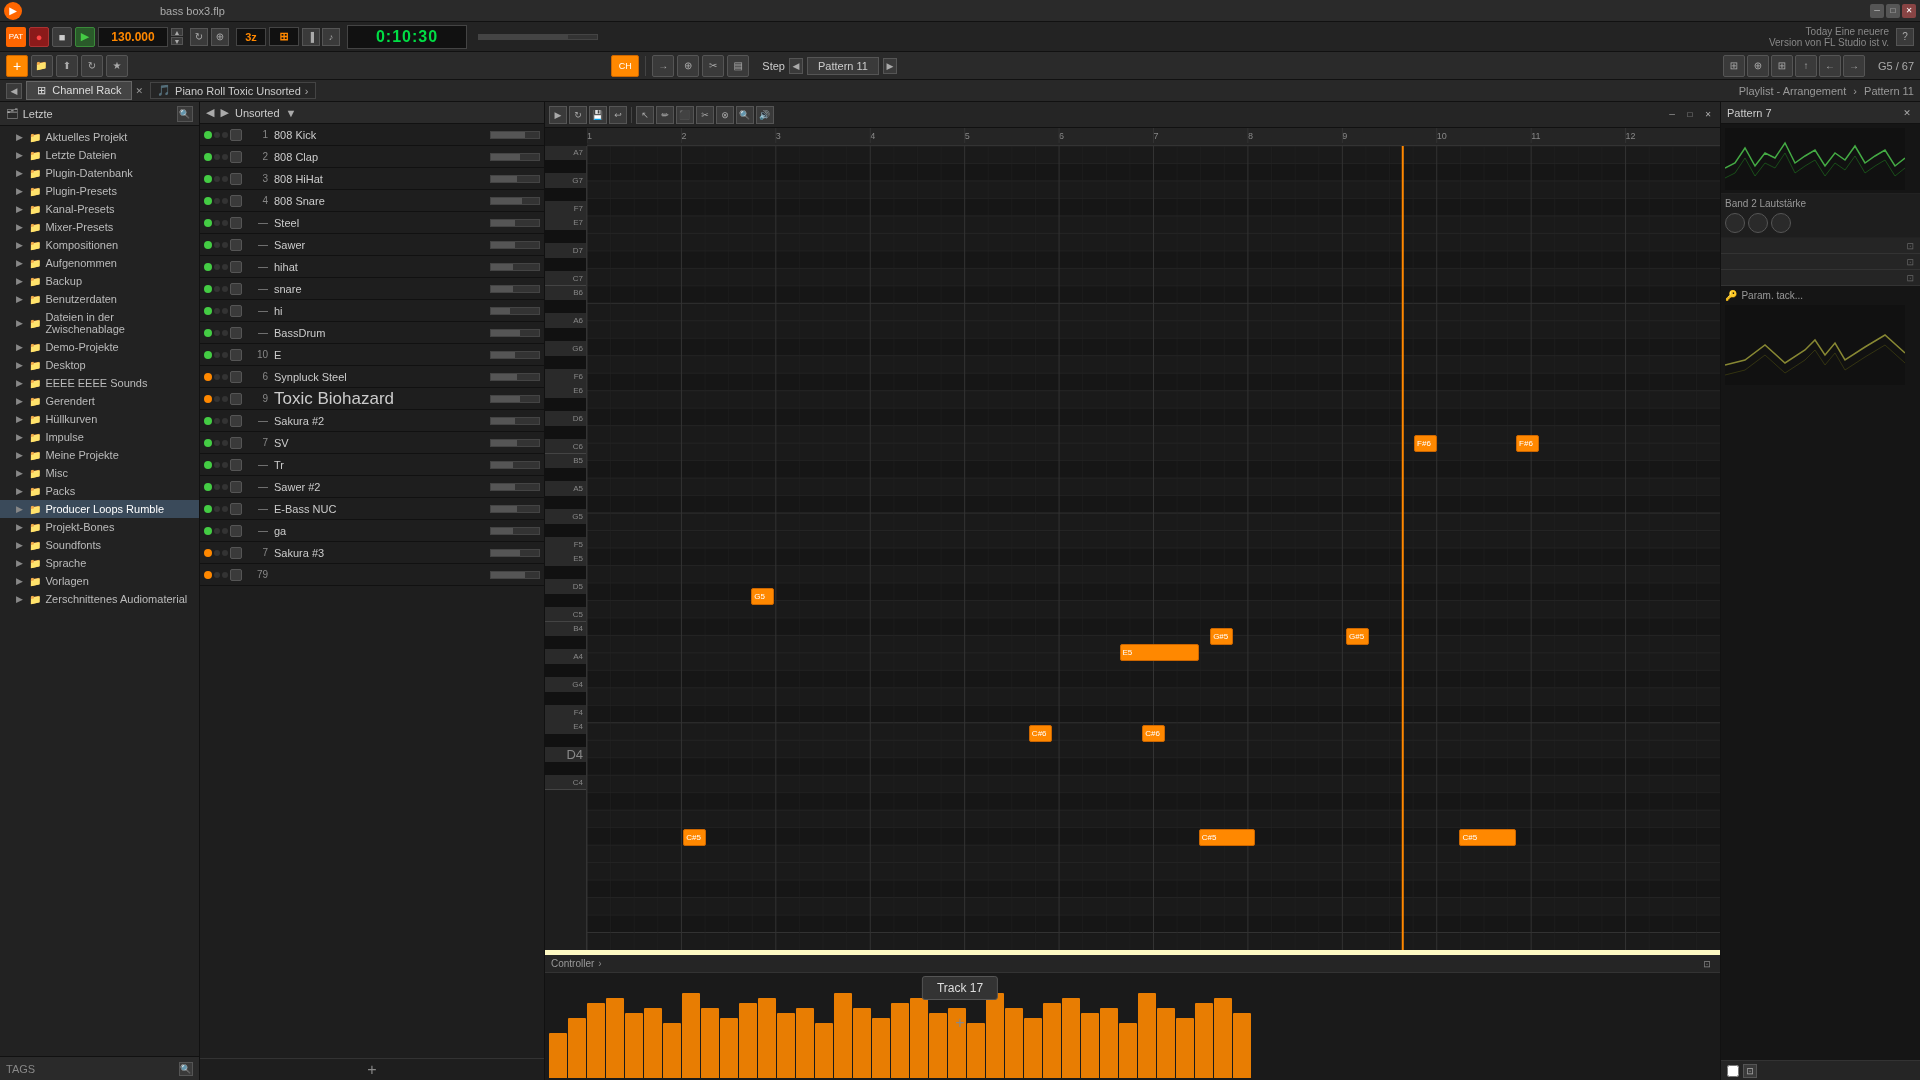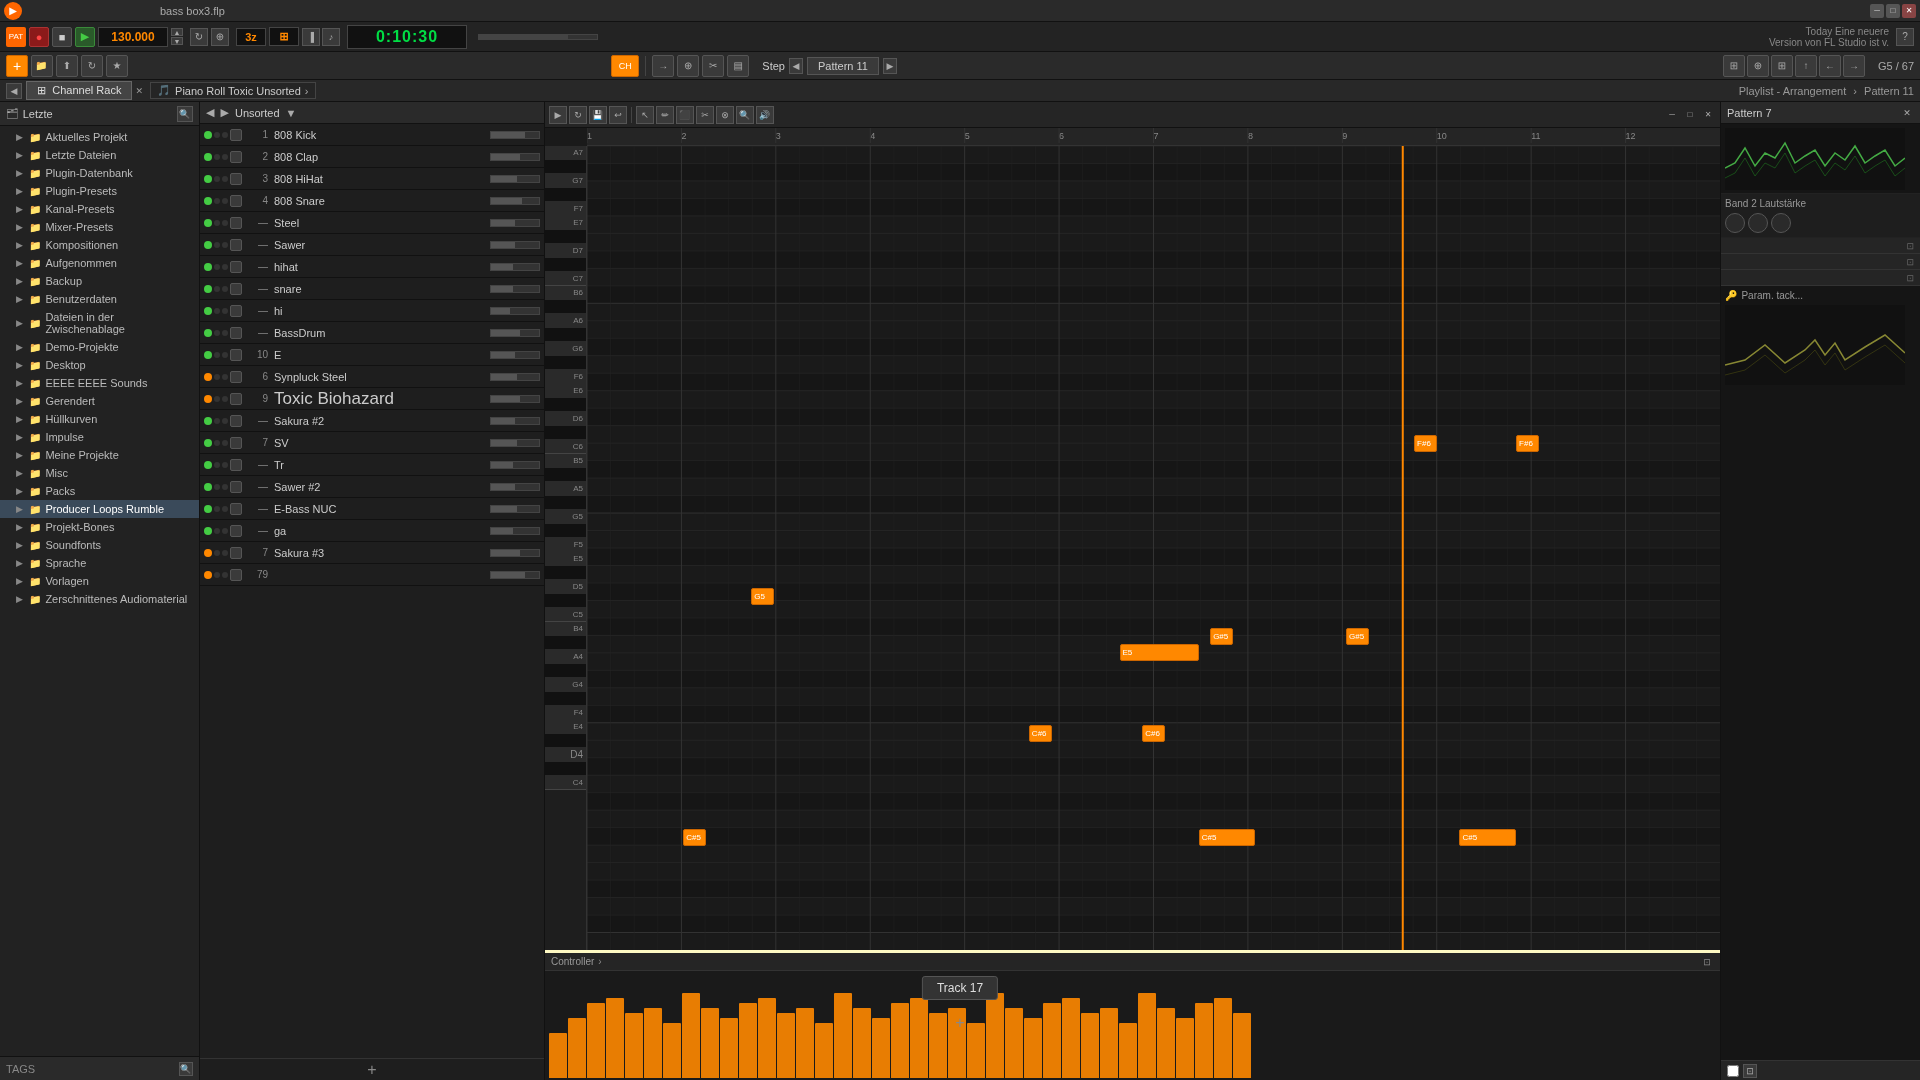--- a/index.html
+++ b/index.html
@@ -762,21 +762,21 @@
             <div style="height: 14px; display: flex; align-items: center; justify-content: flex-end; padding-right: 3px; font-size: 8px; color: rgb(136, 136, 136); border-bottom: 1px solid rgb(68, 68, 68); background: rgb(42, 42, 42);">C5</div>
             <div style="height: 14px; display: flex; align-items: center; justify-content: flex-end; padding-right: 3px; font-size: 8px; color: rgb(136, 136, 136); border-bottom: 1px solid rgb(42, 42, 42); background: rgb(42, 42, 42);">B4</div>
             <div style="height: 14px; display: flex; align-items: center; justify-content: flex-end; padding-right: 3px; font-size: 8px; color: rgb(136, 136, 136); border-bottom: 1px solid rgb(42, 42, 42); background: rgb(17, 17, 17);"></div>
             <div style="height: 14px; display: flex; align-items: center; justify-content: flex-end; padding-right: 3px; font-size: 8px; color: rgb(136, 136, 136); border-bottom: 1px solid rgb(42, 42, 42); background: rgb(42, 42, 42);">A4</div>
             <div style="height: 14px; display: flex; align-items: center; justify-content: flex-end; padding-right: 3px; font-size: 8px; color: rgb(136, 136, 136); border-bottom: 1px solid rgb(42, 42, 42); background: rgb(17, 17, 17);"></div>
             <div style="height: 14px; display: flex; align-items: center; justify-content: flex-end; padding-right: 3px; font-size: 8px; color: rgb(136, 136, 136); border-bottom: 1px solid rgb(42, 42, 42); background: rgb(42, 42, 42);">G4</div>
             <div style="height: 14px; display: flex; align-items: center; justify-content: flex-end; padding-right: 3px; font-size: 8px; color: rgb(136, 136, 136); border-bottom: 1px solid rgb(42, 42, 42); background: rgb(17, 17, 17);"></div>
             <div style="height: 14px; display: flex; align-items: center; justify-content: flex-end; padding-right: 3px; font-size: 8px; color: rgb(136, 136, 136); border-bottom: 1px solid rgb(42, 42, 42); background: rgb(42, 42, 42);">F4</div>
             <div style="height: 14px; display: flex; align-items: center; justify-content: flex-end; padding-right: 3px; font-size: 8px; color: rgb(136, 136, 136); border-bottom: 1px solid rgb(42, 42, 42); background: rgb(42, 42, 42);">E4</div>
             <div style="height: 14px; display: flex; align-items: center; justify-content: flex-end; padding-right: 3px; font-size: 8px; color: rgb(136, 136, 136); border-bottom: 1px solid rgb(42, 42, 42); background: rgb(17, 17, 17);"></div>
-            <div style="height: 14px; display: flex; align-items: center; justify-content: flex-end; padding-right: 3px; font-size: 10px; color: rgb(136, 136, 136); border-bottom: 1px solid rgb(42, 42, 42); background: rgb(42, 42, 42);">D4</div>
+            <div style="height: 14px; display: flex; align-items: center; justify-content: flex-end; padding-right: 3px; font-size: 13px; color: rgb(136, 136, 136); border-bottom: 1px solid rgb(42, 42, 42); background: rgb(42, 42, 42);">D4</div>
             <div style="height: 14px; display: flex; align-items: center; justify-content: flex-end; padding-right: 3px; font-size: 8px; color: rgb(136, 136, 136); border-bottom: 1px solid rgb(42, 42, 42); background: rgb(17, 17, 17);"></div>
             <div style="height: 14px; display: flex; align-items: center; justify-content: flex-end; padding-right: 3px; font-size: 8px; color: rgb(136, 136, 136); border-bottom: 1px solid rgb(68, 68, 68); background: rgb(42, 42, 42);">C4</div>
           </div>
 
         <div id="note-grid-wrapper" style="flex:1;display:flex;flex-direction:column;overflow:hidden;">
 
           <div id="ruler" style="height:18px;background:#252525;border-bottom:1px solid #333;position:relative;flex-shrink:0;">
             <svg width="100%" height="18" id="ruler-svg">
                 <text x="0%" y="14" fill="#888" font-size="9">1</text>
                 <line x1="0%" y1="0" x2="0%" y2="18" stroke="#333" stroke-width="1"></line>
@@ -931,21 +931,21 @@
               <div style="position: absolute; top: 60%; left: 67%; width: 2%; height: 2.1%; background: rgb(255, 136, 0); border: 1px solid rgb(204, 102, 0); border-radius: 2px; font-size: 8px; color: rgb(255, 255, 255); overflow: hidden; display: flex; align-items: center; padding-left: 2px; z-index: 2;">G#5</div>
               <div style="position: absolute; top: 36%; left: 73%; width: 2%; height: 2.1%; background: rgb(255, 136, 0); border: 1px solid rgb(204, 102, 0); border-radius: 2px; font-size: 8px; color: rgb(255, 255, 255); overflow: hidden; display: flex; align-items: center; padding-left: 2px; z-index: 2;">F#6</div>
               <div style="position: absolute; top: 36%; left: 82%; width: 2%; height: 2.1%; background: rgb(255, 136, 0); border: 1px solid rgb(204, 102, 0); border-radius: 2px; font-size: 8px; color: rgb(255, 255, 255); overflow: hidden; display: flex; align-items: center; padding-left: 2px; z-index: 2;">F#6</div>
               <div style="position: absolute; top: 62%; left: 47%; width: 7%; height: 2.1%; background: rgb(255, 136, 0); border: 1px solid rgb(204, 102, 0); border-radius: 2px; font-size: 8px; color: rgb(255, 255, 255); overflow: hidden; display: flex; align-items: center; padding-left: 2px; z-index: 2;">E5</div>
               <div style="position: absolute; top: 85%; left: 54%; width: 5%; height: 2.1%; background: rgb(255, 136, 0); border: 1px solid rgb(204, 102, 0); border-radius: 2px; font-size: 8px; color: rgb(255, 255, 255); overflow: hidden; display: flex; align-items: center; padding-left: 2px; z-index: 2;">C#5</div>
               <div style="position: absolute; top: 85%; left: 77%; width: 5%; height: 2.1%; background: rgb(255, 136, 0); border: 1px solid rgb(204, 102, 0); border-radius: 2px; font-size: 8px; color: rgb(255, 255, 255); overflow: hidden; display: flex; align-items: center; padding-left: 2px; z-index: 2;">C#5</div>
             </div>
         </div>
       </div>
 
-      <div id="controller-area" style="height:130px;background:#1a1a1a;border-top:3px solid #fef9c3;display:flex;flex-direction:column;overflow:hidden;">
+      <div id="controller-area" style="height:130px;background:#1a1a1a;border-top:5px solid #fef9c3;display:flex;flex-direction:column;overflow:hidden;">
         <div id="controller-header" style="height:18px;background:#252525;display:flex;align-items:center;padding:0 6px;font-size:10px;color:#999;border-bottom:1px solid #333;">
           <span>Controller</span>
           <span style="margin-left:4px;cursor:pointer;color:#888;">›</span>
           <div style="flex:1;"></div>
           <div style="width:14px;height:14px;display:flex;align-items:center;justify-content:center;font-size:9px;color:#888;cursor:pointer;">⊡</div>
         </div>
         <div id="controller-bars" style="flex:1;display:flex;align-items:flex-end;padding:2px 4px;gap:1px;overflow:hidden;position:relative;">
         <div style="background: rgb(255, 136, 0); width: 18px; height: 45px; border-radius: 1px 1px 0px 0px; flex-shrink: 0; opacity: 0.9;"></div>
             <div style="background: rgb(255, 136, 0); width: 18px; height: 60px; border-radius: 1px 1px 0px 0px; flex-shrink: 0; opacity: 0.9;"></div>
             <div style="background: rgb(255, 136, 0); width: 18px; height: 75px; border-radius: 1px 1px 0px 0px; flex-shrink: 0; opacity: 0.9;"></div>

